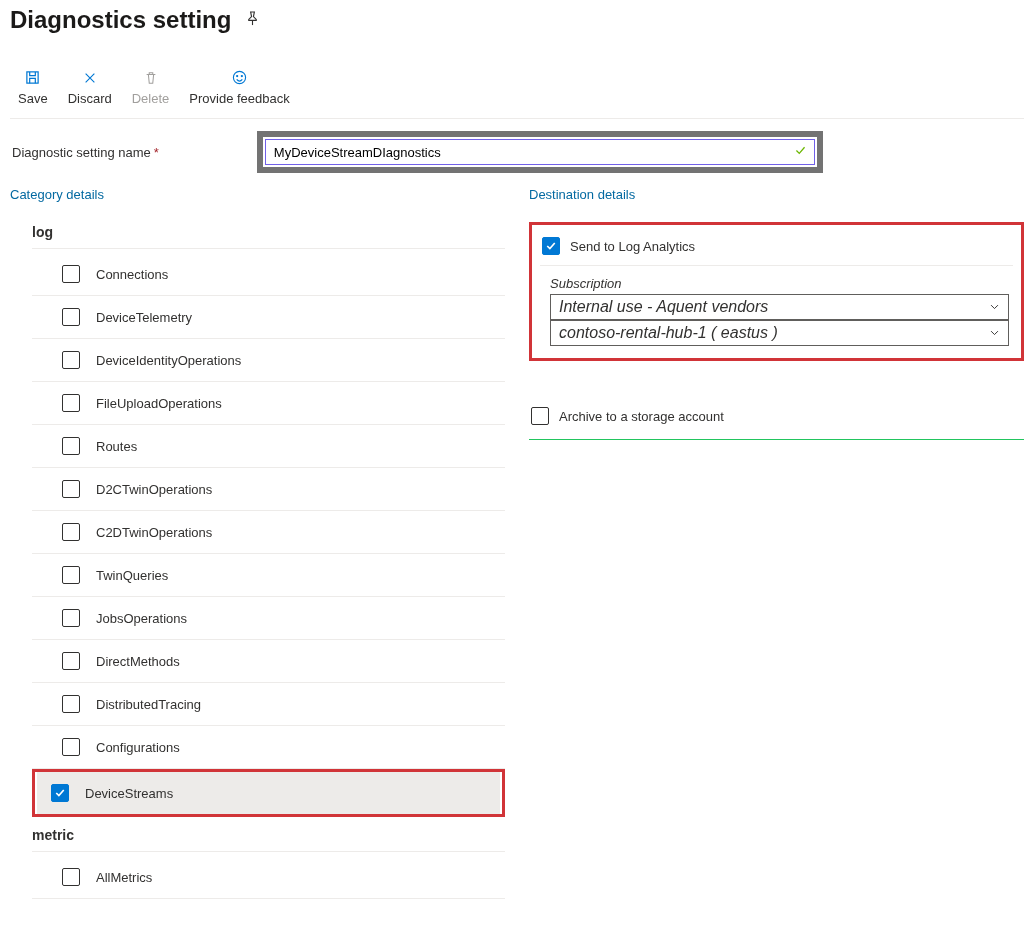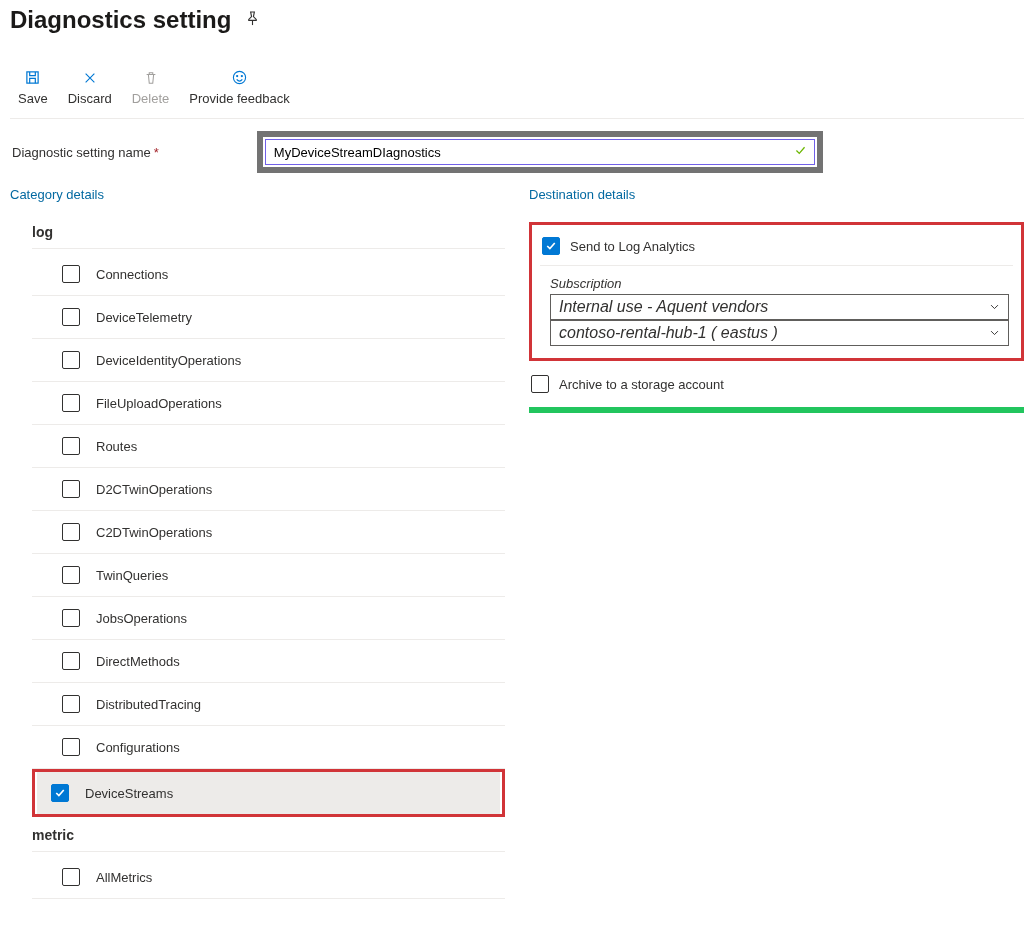--- a/index.html
+++ b/index.html
@@ -175,21 +175,22 @@
     padding: 0 8px;
     font-size: 16px;
     background: #ffffff;
   }
   .select .chev { font-size: 11px; color: #323130; }
   .dest-option {
     display: flex;
     align-items: center;
     gap: 10px;
     padding: 14px 2px;
-    border-bottom: 6px solid #22c55e;
+    border-bottom: 1px solid #22c55e;
+    margin-top: 32px;
   }
 </style>
 </head>
 <body>
 
 <div class="page">
 
   <div class="header-row">
     <h1 class="page-title">Diagnostics setting</h1>
     <span class="pin-icon">

